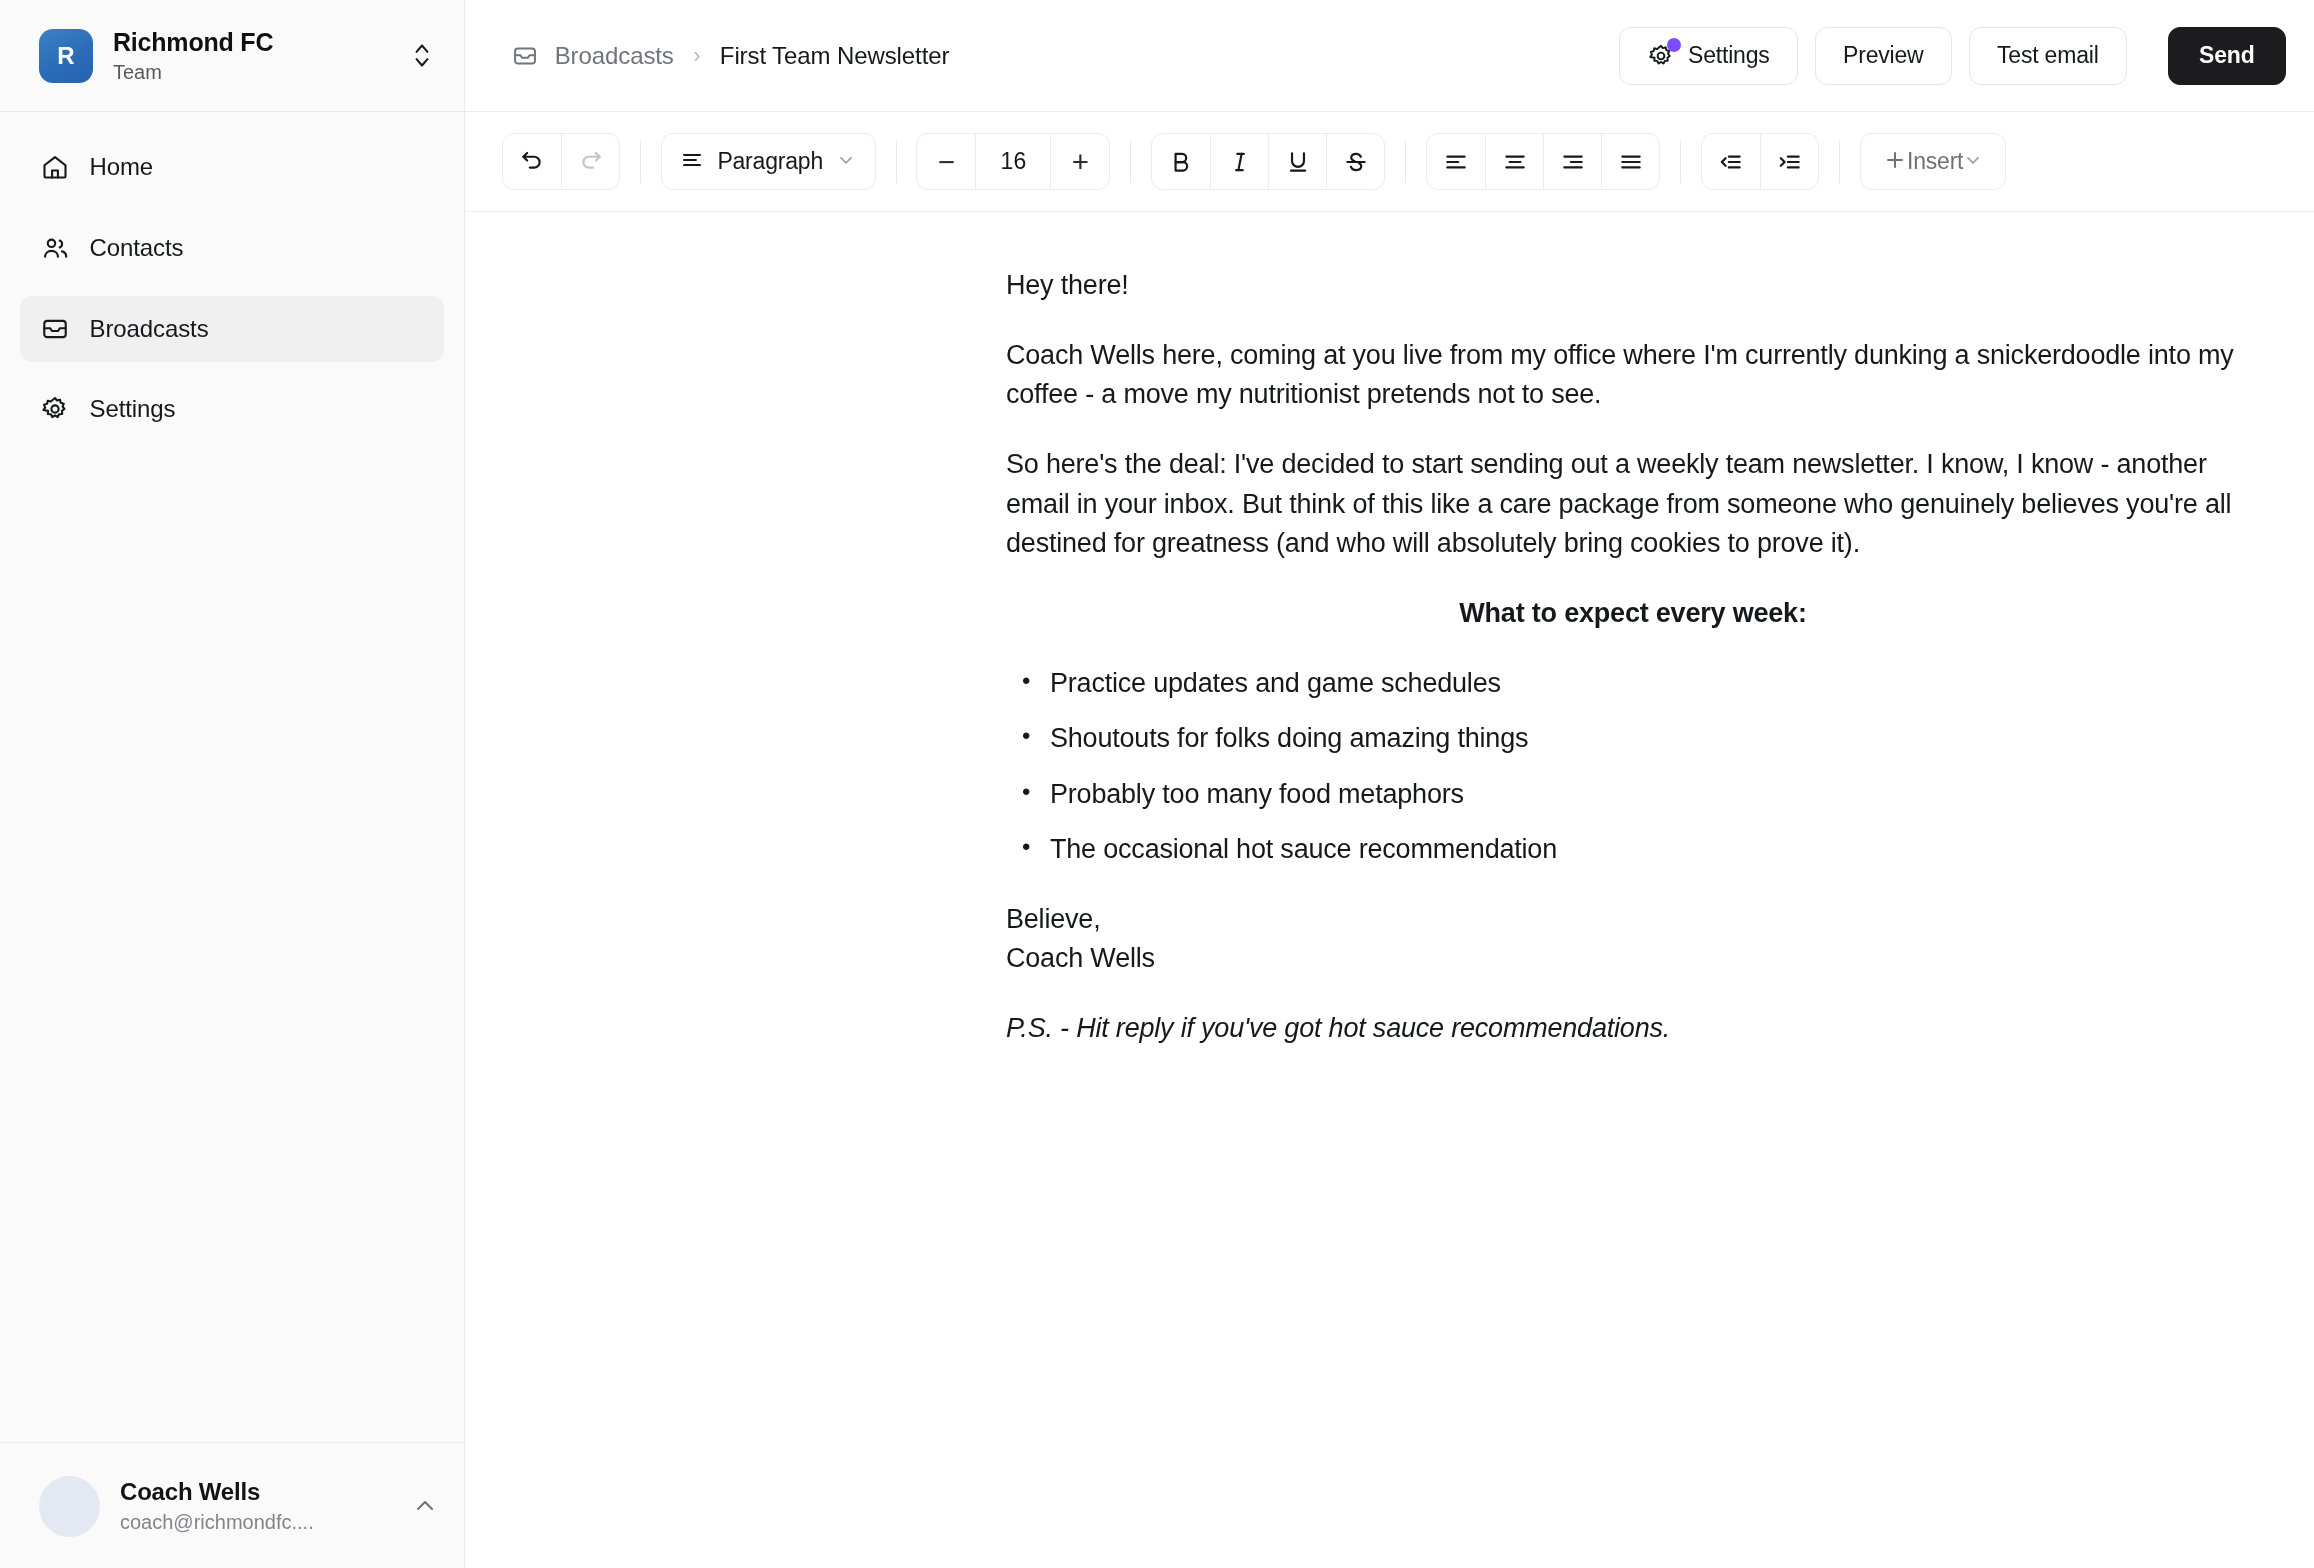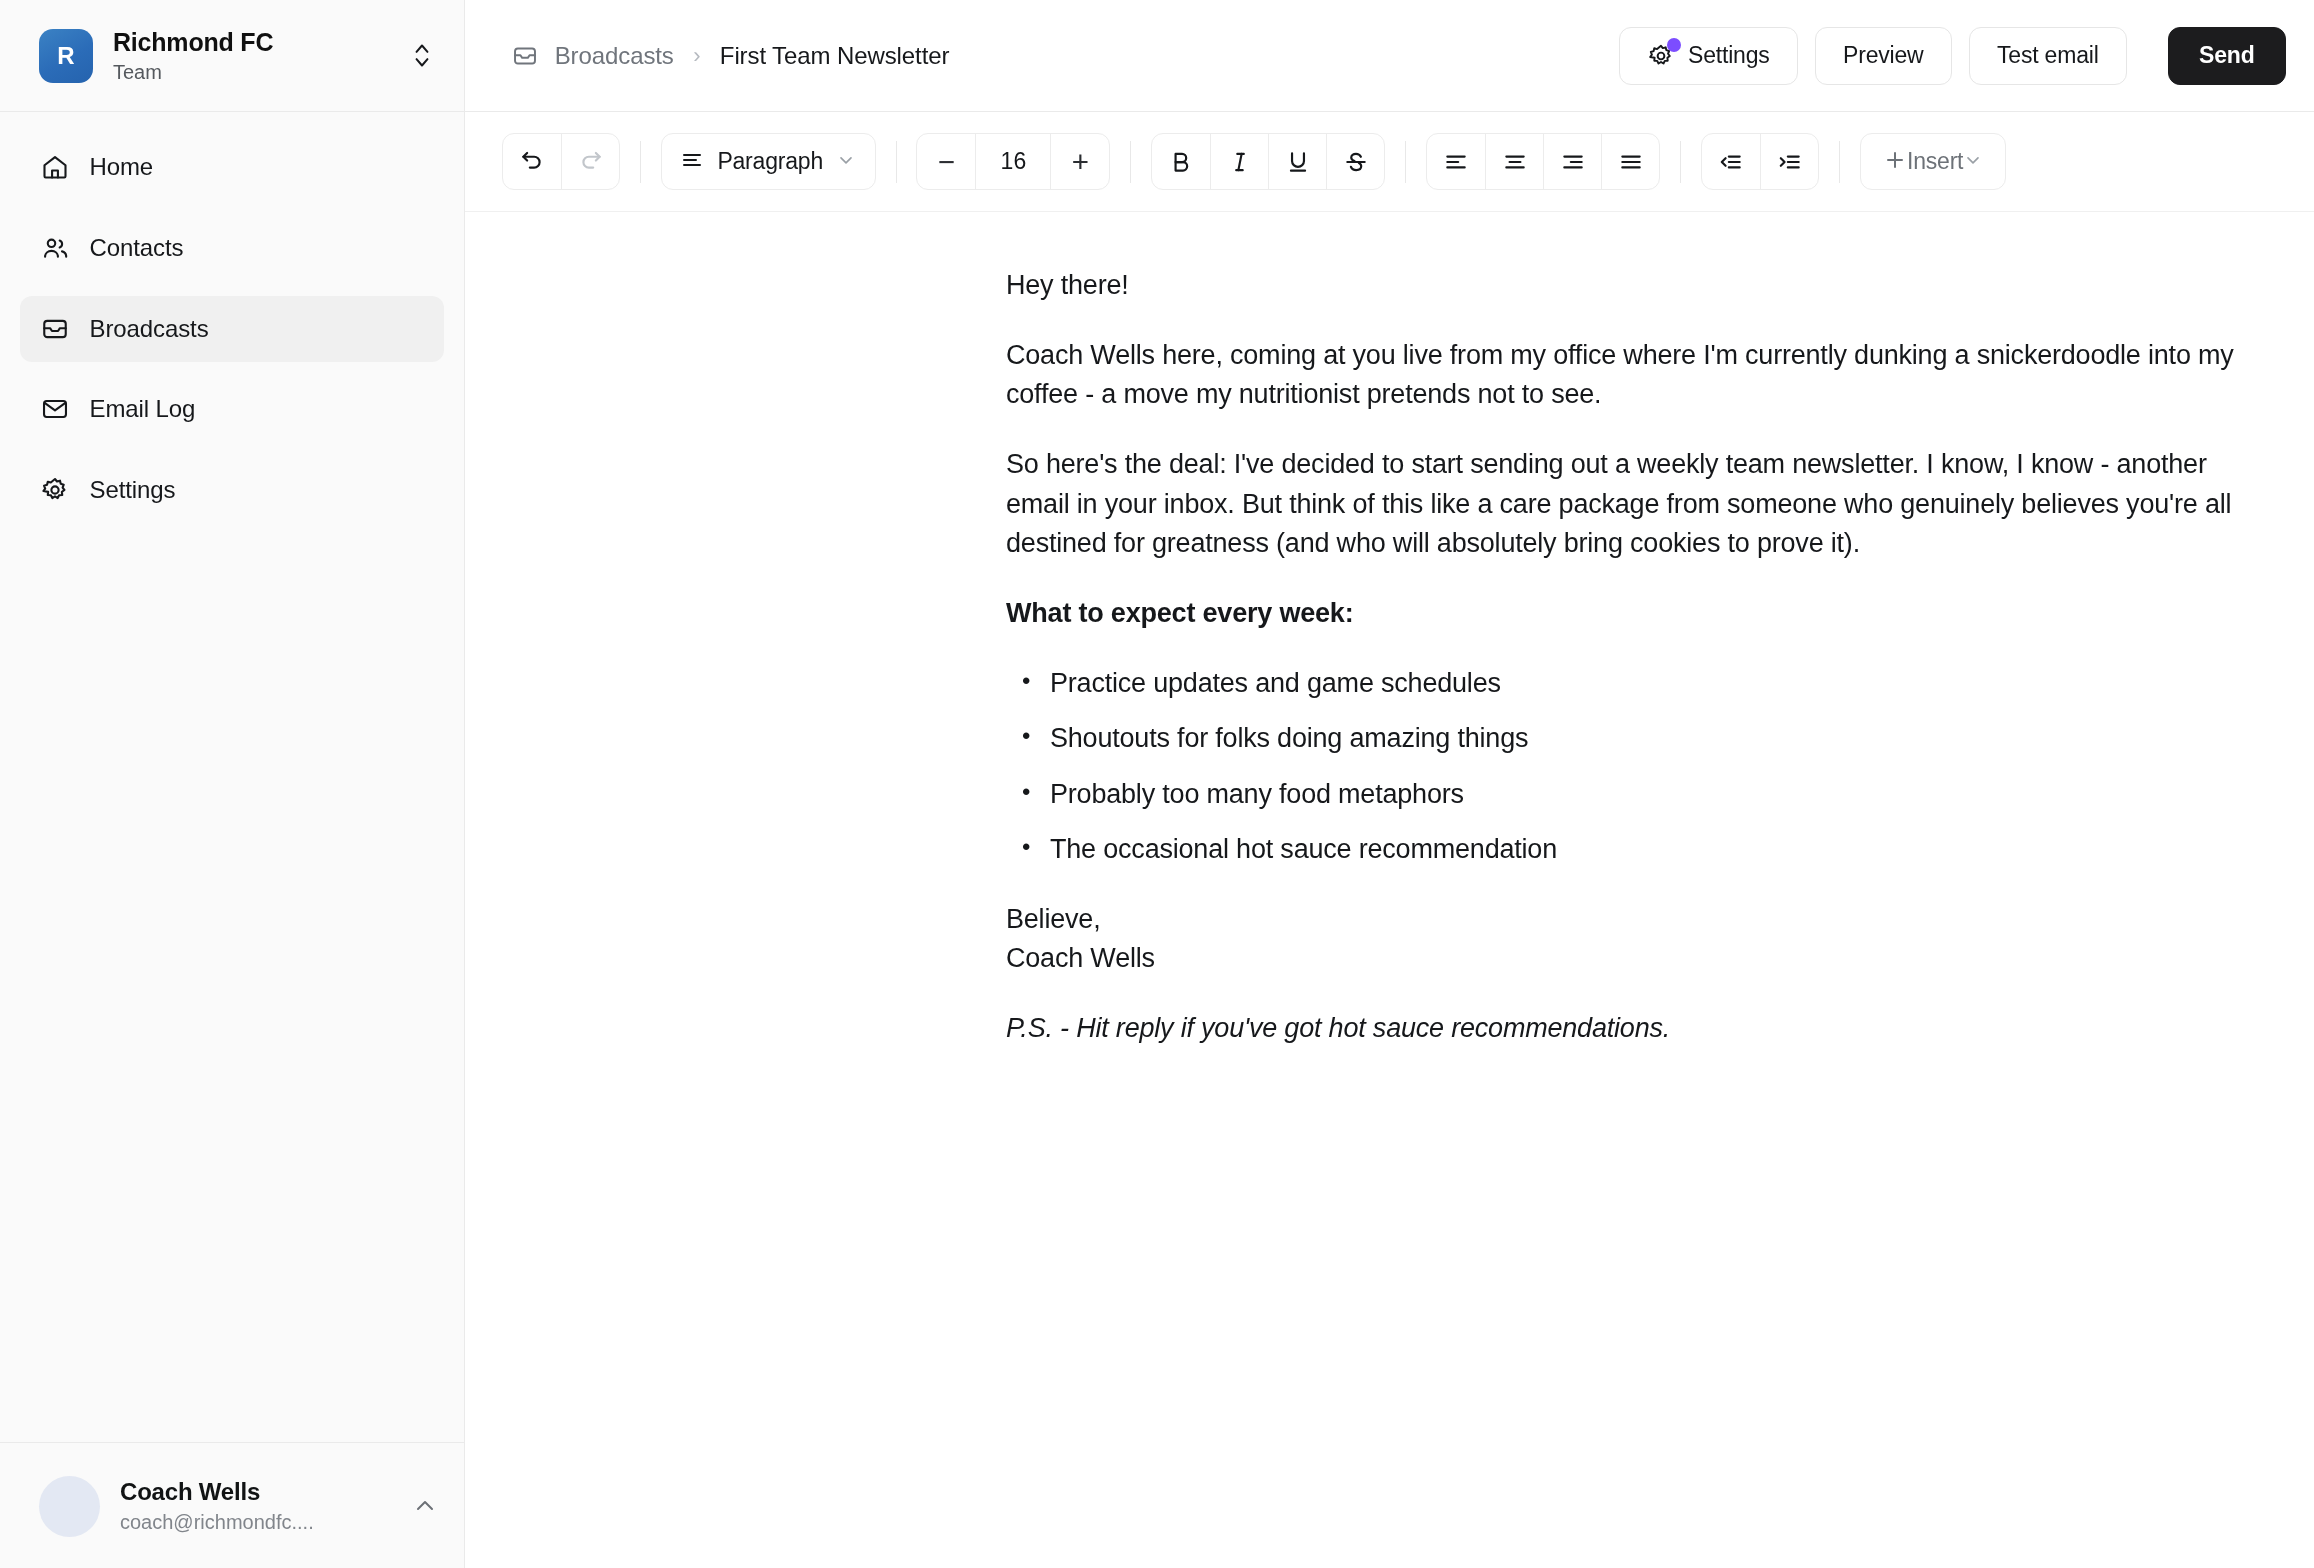--- a/index.html
+++ b/index.html
@@ -138,21 +138,21 @@
   }
   .insert-label { font-size: 23px; color: #6d7278; letter-spacing: -0.2px; }
 
   
   .editor {
     flex: 1 1 auto; overflow: hidden;
     padding: 54px 55px 0 541px;
   }
   .doc { max-width: 1703px; color: #16181b; }
   .doc p { font-size: 27px; line-height: 1.47; margin-bottom: 30px; letter-spacing: -0.2px; }
-  .doc p.strong { font-weight: 700; }
+  .doc p.strong { font-weight: 700; text-align: center; }
   .doc p.italic { font-style: italic; }
   .doc ul { margin: 0 0 30px 0; padding-left: 44px; list-style: none; }
   .doc li { font-size: 27px; line-height: 1.47; margin-bottom: 15.7px; letter-spacing: -0.2px; position: relative; }
   .doc li::before {
     content: "•"; position: absolute; left: -28px; top: -0.9px;
     font-size: 24px; color: #16181b;
   }
 </style>
 </head>
 <body>
@@ -202,29 +202,20 @@
       <div class="nav-item active">
         <span class="nav-icon">
           <svg width="28" height="28" viewBox="0 0 24 24" fill="none" stroke="#16181b" stroke-width="1.8" stroke-linecap="round" stroke-linejoin="round">
             <rect x="2.8" y="5" width="18.4" height="14" rx="2.6"></rect>
             <path d="M2.8 11.3h5l1.6 2.4h5.2l1.6-2.4h5"></path>
           </svg>
         </span>
         <span>Broadcasts</span>
       </div>
 
-      <div class="nav-item">
-        <span class="nav-icon">
-          <svg width="28" height="28" viewBox="0 0 24 24" fill="none" stroke="#16181b" stroke-width="1.8" stroke-linecap="round" stroke-linejoin="round">
-            <rect x="2.6" y="5.2" width="18.8" height="13.6" rx="2.2"></rect>
-              <path d="M3.4 7l8.6 6.2L20.6 7"></path>
-          </svg>
-        </span>
-        <span>Email Log</span>
-      </div>
 
       <div class="nav-item">
         <span class="nav-icon">
           <svg width="28" height="28" viewBox="0 0 24 24" fill="none" stroke="#16181b" stroke-width="1.8" stroke-linecap="round" stroke-linejoin="round">
             <circle cx="12" cy="12" r="3.1"></circle>
             <path d="M12 2.6l1.7 2.1 2.6-.7.6 2.6 2.6.8-1 2.5 1.6 2.1-2.2 1.6.3 2.7-2.7.2-1.2 2.4-2.3-1.4-2.3 1.4-1.2-2.4-2.7-.2.3-2.7L2 12.9l1.6-2.1-1-2.5 2.6-.8.6-2.6 2.6.7z"></path>
           </svg>
         </span>
         <span>Settings</span>
       </div>

